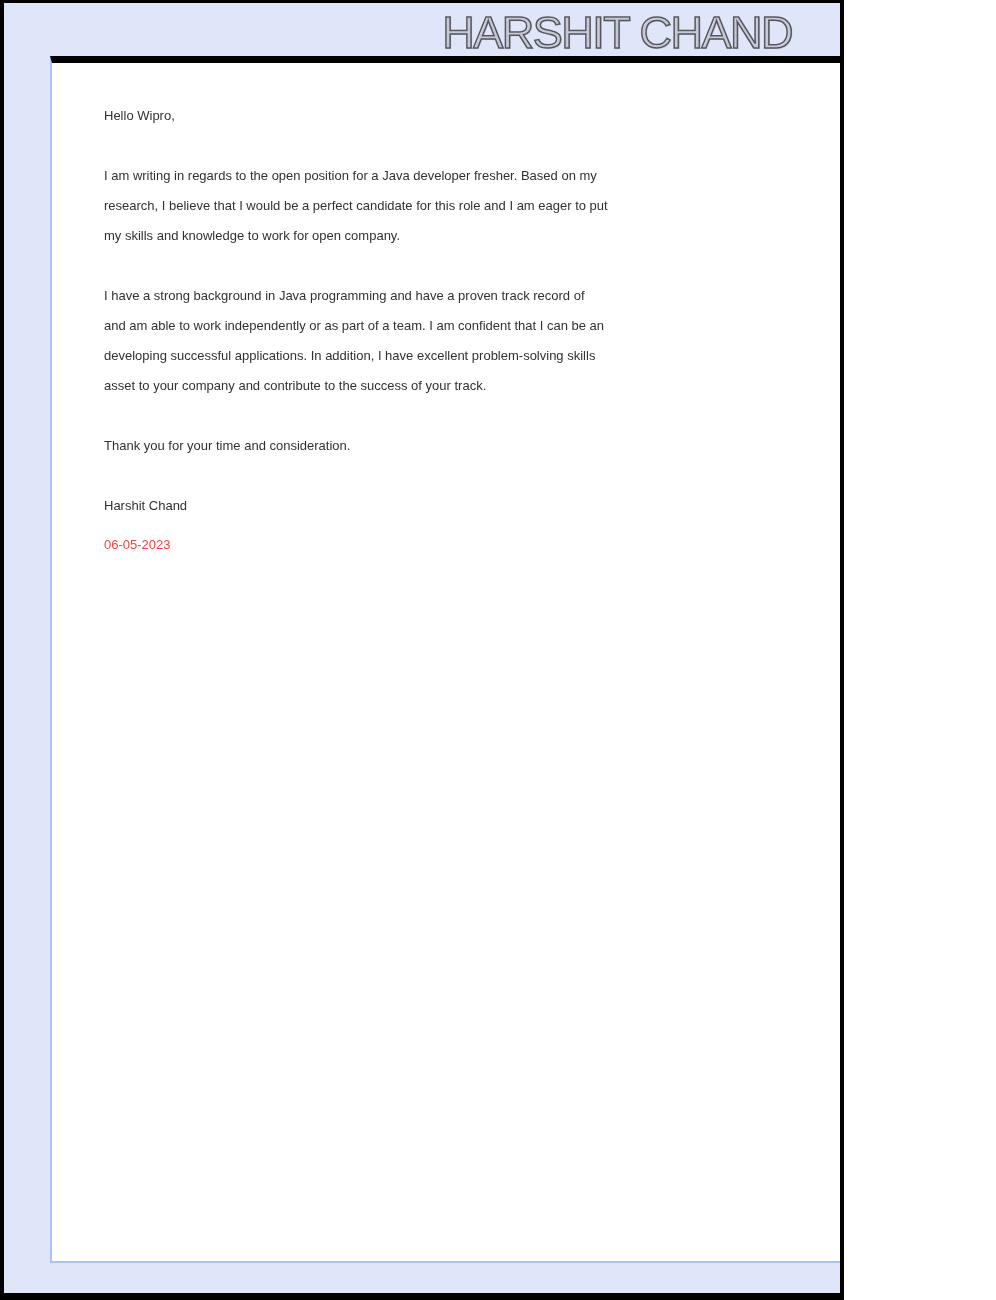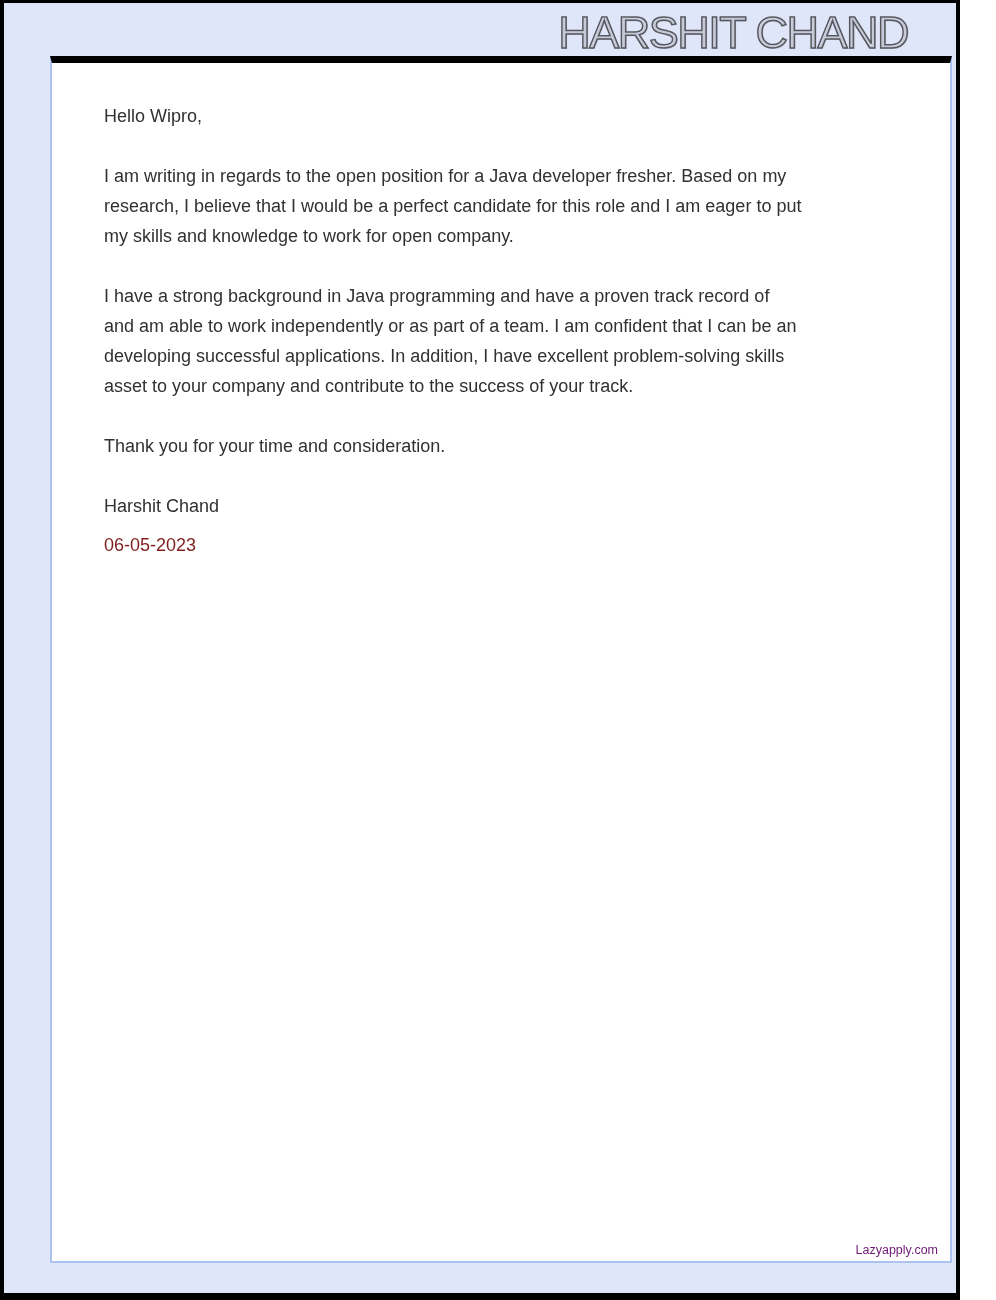--- a/index.html
+++ b/index.html
@@ -6,21 +6,21 @@
   html, body { margin: 0; padding: 0; }
   body {
     width: 996px;
     height: 1300px;
     font-family: "Liberation Sans", sans-serif;
     background: #ffffff;
   }
 
   .page {
     position: relative;
-    width: 960px;
+    width: 844px;
     height: 1300px;
     background: #dfe6f9;
     border: 4px solid #000000;
     border-bottom-width: 7px;
     border-top-width: 3px;
     overflow: hidden;
   }
 
   
   .header-name {
@@ -52,30 +52,30 @@
     height: 1207px;
     background: #ffffff;
     border-top: 7px solid #000000;
     border-left: 2px solid #aac3f0;
     border-right: 2px solid #aac3f0;
     border-bottom: 2px solid #aac3f0;
   }
 
   .content {
     padding: 38px 52px 0 52px;
-    font-size: 18px;
+    font-size: 13px;
     line-height: 30px;
     color: #313131;
   }
 
   .para { margin: 0 0 30px 0; }
   .para .line { display: block; }
   .para.signature { margin-bottom: 9px; }
   .para.date {
-    color: #7f1d1d;
+    color: #ef4444;
     cursor: pointer;
   }
 
   .footer-branding {
     position: absolute;
     right: 12px;
     bottom: 2px;
     font-size: 12.5px;
     line-height: 18px;
     color: #701a75;

